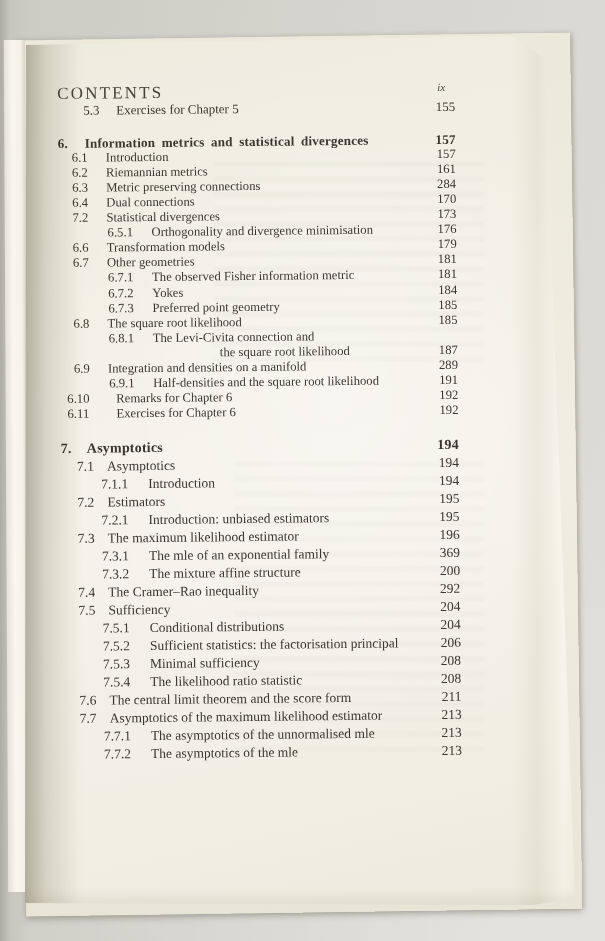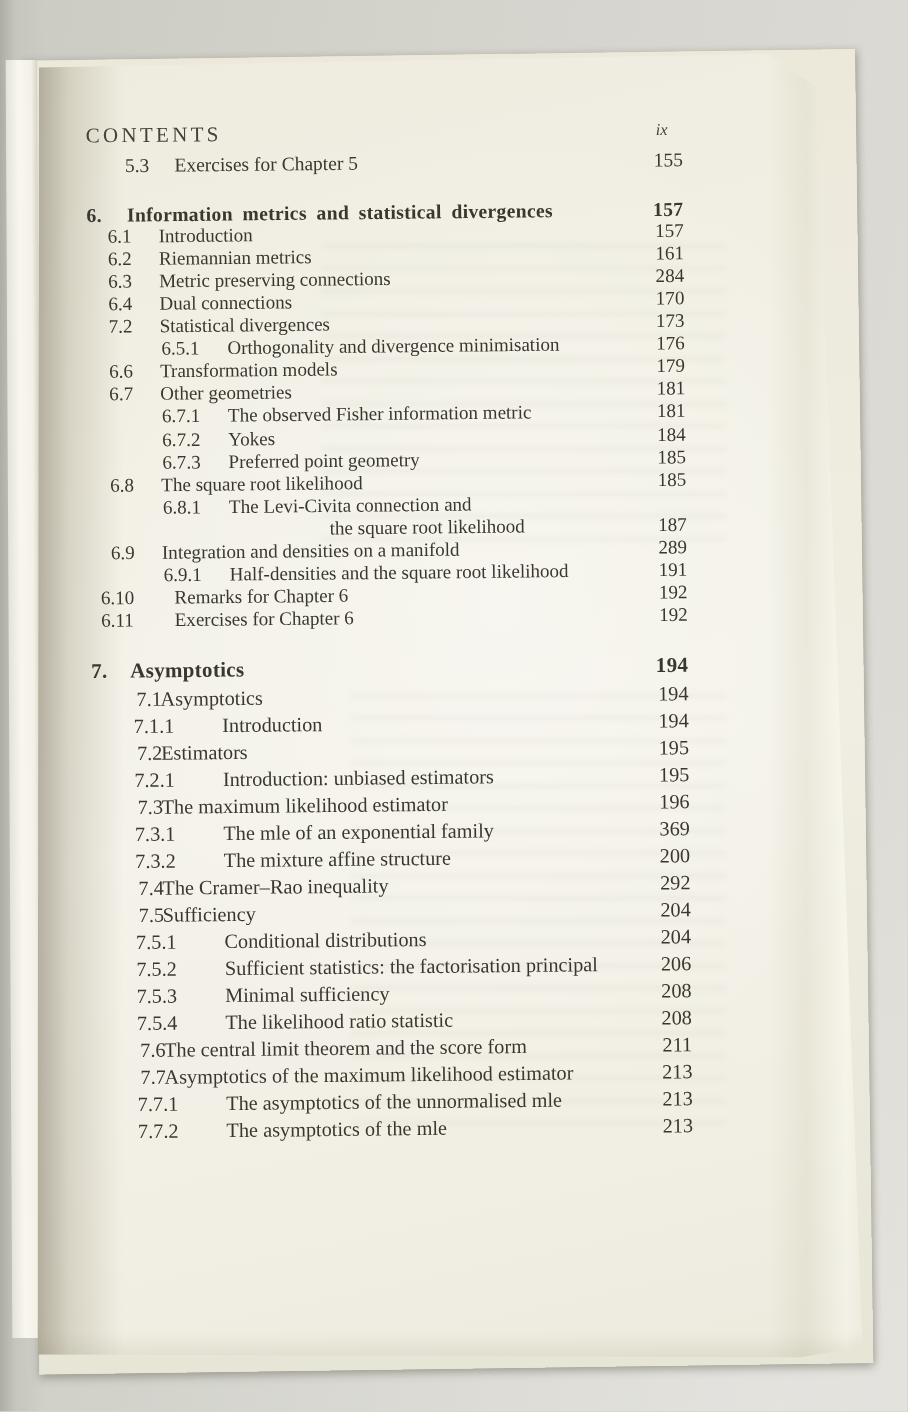--- a/index.html
+++ b/index.html
@@ -59,41 +59,41 @@
   }
   .st-1{left:190px;top:130px;width:270px;height:210px;}
   .st-2{left:210px;top:430px;width:250px;height:300px;}
   
   .content{
     position:absolute;left:33px;top:52px;width:398px;height:760px;
     transform:rotate(-0.6deg);transform-origin:0 0;
     color:#3a372f;
   }
   .running-head{position:absolute;left:0;top:0;width:100%;height:16px;}
-  .head-title{position:absolute;left:0;top:0;font-size:14px;letter-spacing:2.2px;color:#45423a;}
+  .head-title{position:absolute;left:0;top:0;font-size:17px;letter-spacing:2.2px;color:#45423a;}
   .folio{position:absolute;right:10px;top:1px;font-size:11px;font-style:italic;color:#4a473f;}
   
   .row{position:absolute;left:0;width:100%;height:16px;white-space:nowrap;}
   .row span{position:absolute;top:0;}
   .row .pg{right:0;text-align:right;}
   .blk-a{font-size:13px;}
   .blk-b{font-size:12.7px;}
   .blk-c{font-size:13.5px;}
   .lv-chap{font-weight:bold;letter-spacing:.2px;}
   .lv-chap .t{word-spacing:3px;}
   .blk-b.lv-chap{font-size:13.1px;}
   .blk-c.lv-chap{font-size:14px;}
   .lv-chap .num{left:0;} .lv-chap .t{left:27px;}
   .blk-c.lv-chap .t{left:26px;}
   .lv-b .num{left:14px;} .lv-b .t{left:48px;}
-  .blk-c.lv-b .num{left:30px;} .blk-c.lv-b .t{left:46px;}
+  .blk-c.lv-b .num{left:16px;} .blk-c.lv-b .t{left:46px;}
   .lv-bw .num{left:7px;} .lv-bw .t{left:56px;}
   .lv-b5 .num{left:26px;} .lv-b5 .t{left:59px;}
   .lv-c .num{left:49px;} .lv-c .t{left:93px;}
-  .blk-c.lv-c .num{left:28px;} .blk-c.lv-c .t{left:87px;}
+  .blk-c.lv-c .num{left:40px;} .blk-c.lv-c .t{left:87px;}
   .lv-cont .t{left:160px;}
 </style>
 </head>
 <body>
 
 <div class="backdrop">
   <div class="backdrop-left-band"></div>
 </div>
 
 <div class="page-stack"></div>

